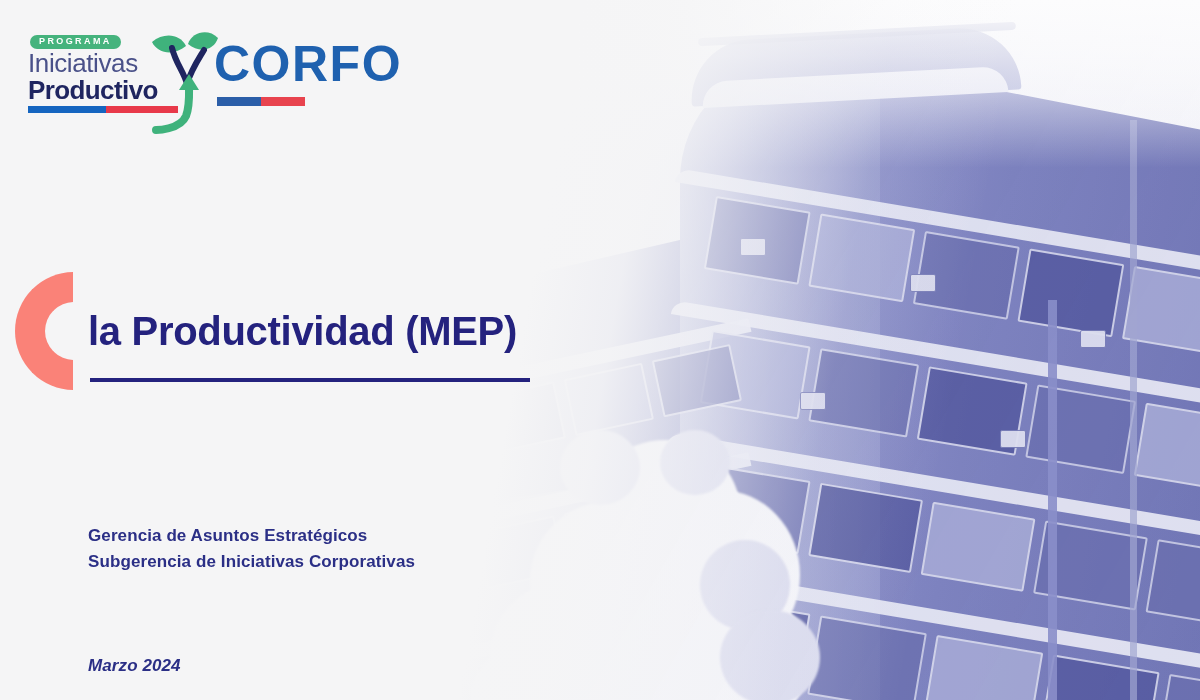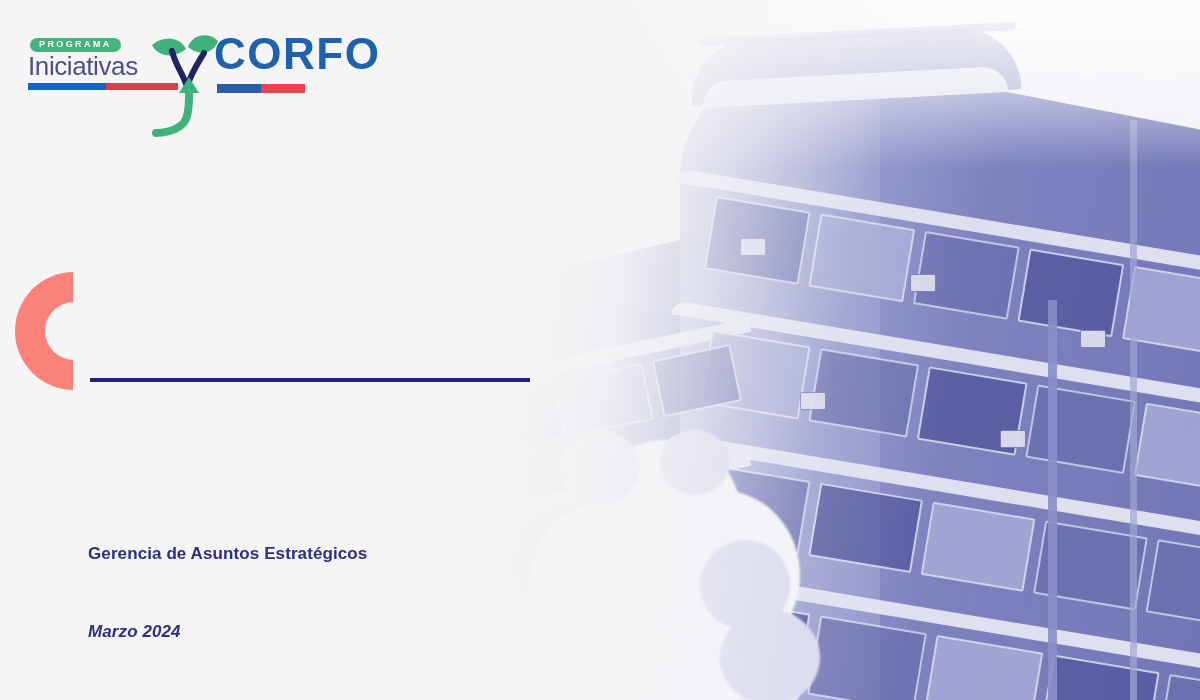--- a/index.html
+++ b/index.html
@@ -168,21 +168,21 @@
   }
   .dps-bar { display:flex; width:150px; height:7px; margin-top:3px; }
   .dps-bar i { display:block; height:100%; }
   .dps-bar .blue { width:52%; background:#1565C0; }
   .dps-bar .red  { width:48%; background:#E8394A; }
 
   .sprout { position:absolute; right:-36px; top:-4px; width:78px; height:112px; }
 
   .corfo { display:flex; flex-direction:column; align-items:flex-start; margin-top:2px;}
   .corfo-word {
-    font-size:44px; font-weight:700; color:#1F61AF;
+    font-size:50px; font-weight:700; color:#1F61AF;
     letter-spacing:1.5px; line-height:1;
   }
   .corfo-bar { display:flex; width:88px; height:9px; margin-top:8px; margin-left:3px;}
   .corfo-bar i { display:block; height:100%; }
   .corfo-bar .blue { width:50%; background:#2B5EA8; }
   .corfo-bar .red  { width:50%; background:#E8434E; }
 
   
   .c-mark {
     position:absolute; left:15px; top:272px;
@@ -199,26 +199,26 @@
     font-size:40px; font-weight:700; color:#24227E;
     line-height:1.22; letter-spacing:-.3px;
   }
   .title-rule {
     position:absolute; left:90px; top:378px;
     width:440px; height:4px; background:#24227E;
   }
 
   
   .dept {
-    position:absolute; left:88px; top:541px;
+    position:absolute; left:88px; top:523px;
     font-size:17px; font-weight:700; color:#2B2F86;
     line-height:1.55; letter-spacing:.1px;
   }
   .date {
-    position:absolute; left:88px; top:622px;
+    position:absolute; left:88px; top:656px;
     font-size:17px; font-weight:700; font-style:italic;
     color:#2B2F86; letter-spacing:.1px;
   }
 </style>
 </head>
 <body>
 
 <div class="slide">
 
   <div class="photo-wrap">
@@ -316,20 +316,21 @@
       <div class="fade-top"></div>
       <div class="fade-left"></div>
     </div>
   </div>
 
   <div class="logos">
 
     <div class="dps">
       <span class="prog-pill">PROGRAMA</span>
       <div class="dps-line1">Iniciativas</div>
+      <div class="dps-line2">Productivo</div>
       <div class="dps-bar">
         <i class="blue"></i>
           <i class="red"></i>
       </div>
 
       <svg class="sprout" viewBox="0 0 78 112">
 
         <path d="M6 16 C18 6 34 8 40 20 C28 30 12 28 6 16 Z" fill="#3FB27C"></path>
 
         <path d="M72 12 C62 2 46 6 42 18 C54 28 68 24 72 12 Z" fill="#3FB27C"></path>
@@ -346,21 +347,23 @@
       <div class="corfo-bar">
         <i class="blue"></i>
           <i class="red"></i>
       </div>
     </div>
   </div>
 
   <div class="c-mark"></div>
   <h1 class="title">
     <br>
+    <span>la Productividad (MEP)</span>
   </h1>
   <div class="title-rule"></div>
 
   <div class="dept">
     <div>Gerencia de Asuntos Estratégicos</div>
+    <div>Subgerencia de Iniciativas Corporativas</div>
   </div>
   <div class="date">Marzo 2024</div>
 
 </div>
 
 </body></html>

